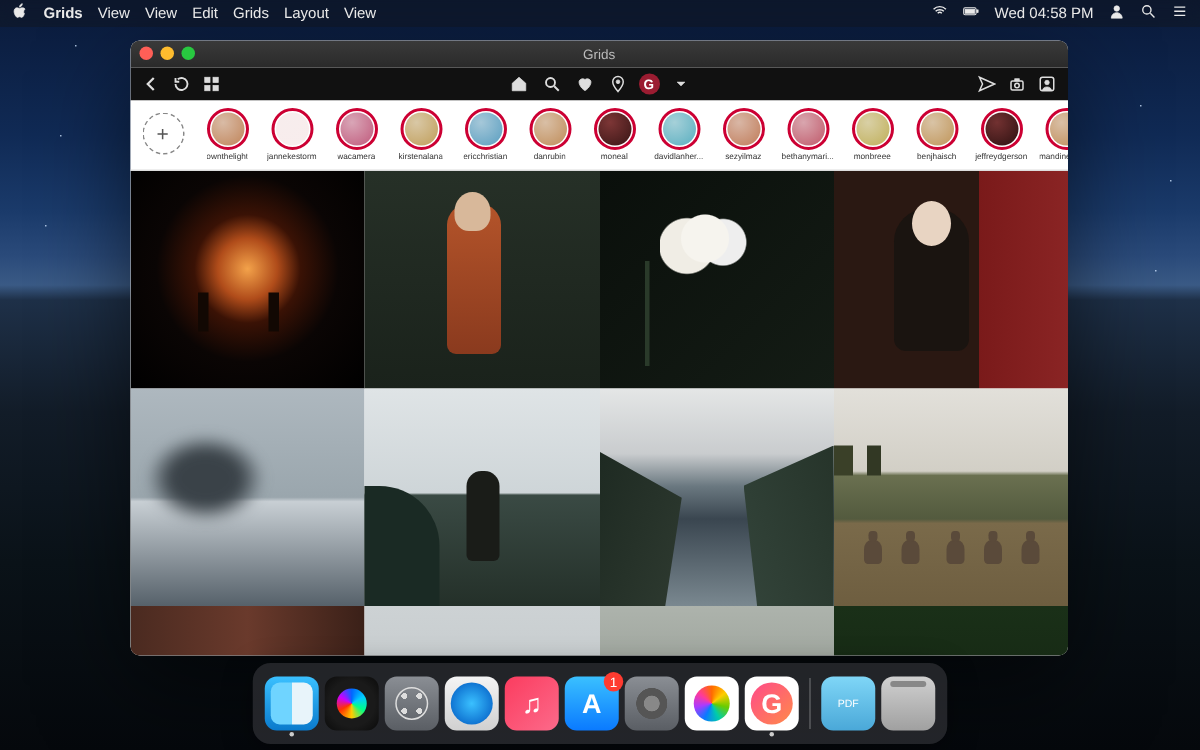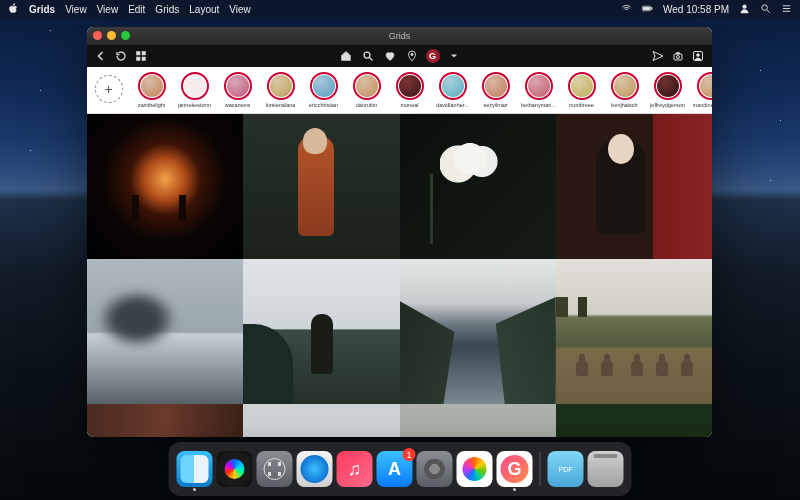--- a/index.html
+++ b/index.html
@@ -162,21 +162,21 @@
     </div>
     <div class="right">
       <span><svg viewBox="0 0 24 24">
             <path fill="none" stroke-width="2" d="M3 9c5-5 13-5 18 0M6 12c3-3 9-3 12 0M9 15c2-2 4-2 6 0M12 18h0"></path>
           </svg></span>
       <span><svg viewBox="0 0 24 12">
             <rect x="1" y="1" width="18" height="10" rx="2" fill="none" stroke-width="1.5"></rect>
             <rect x="3" y="3" width="14" height="6"></rect>
             <rect x="20" y="4" width="2" height="4"></rect>
           </svg></span>
-      <span>Wed 10:58 PM</span>
+      <span>Wed 04:58 PM</span>
       <span><svg viewBox="0 0 24 24">
             <circle cx="12" cy="8" r="4"></circle>
             <path d="M4 22c0-5 4-8 8-8s8 3 8 8z"></path>
           </svg></span>
       <span><svg viewBox="0 0 24 24">
             <circle cx="10" cy="10" r="6" fill="none" stroke-width="2"></circle>
             <line x1="15" y1="15" x2="21" y2="21" stroke-width="2"></line>
           </svg></span>
       <span><svg viewBox="0 0 24 24">
             <line x1="4" y1="6" x2="20" y2="6" stroke-width="2"></line>

